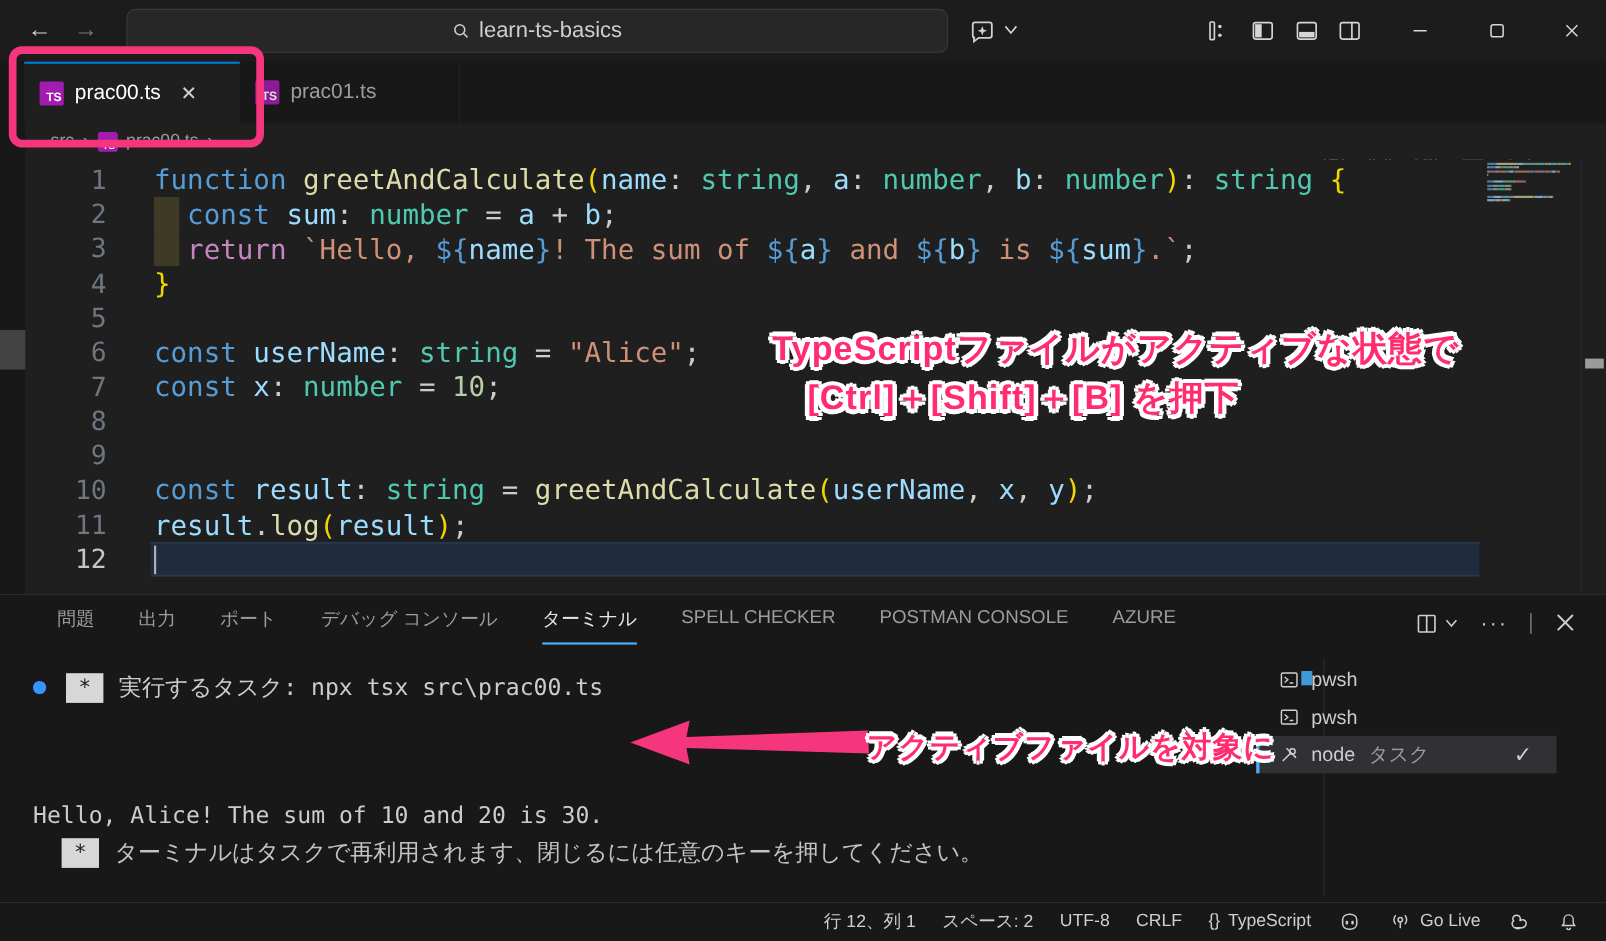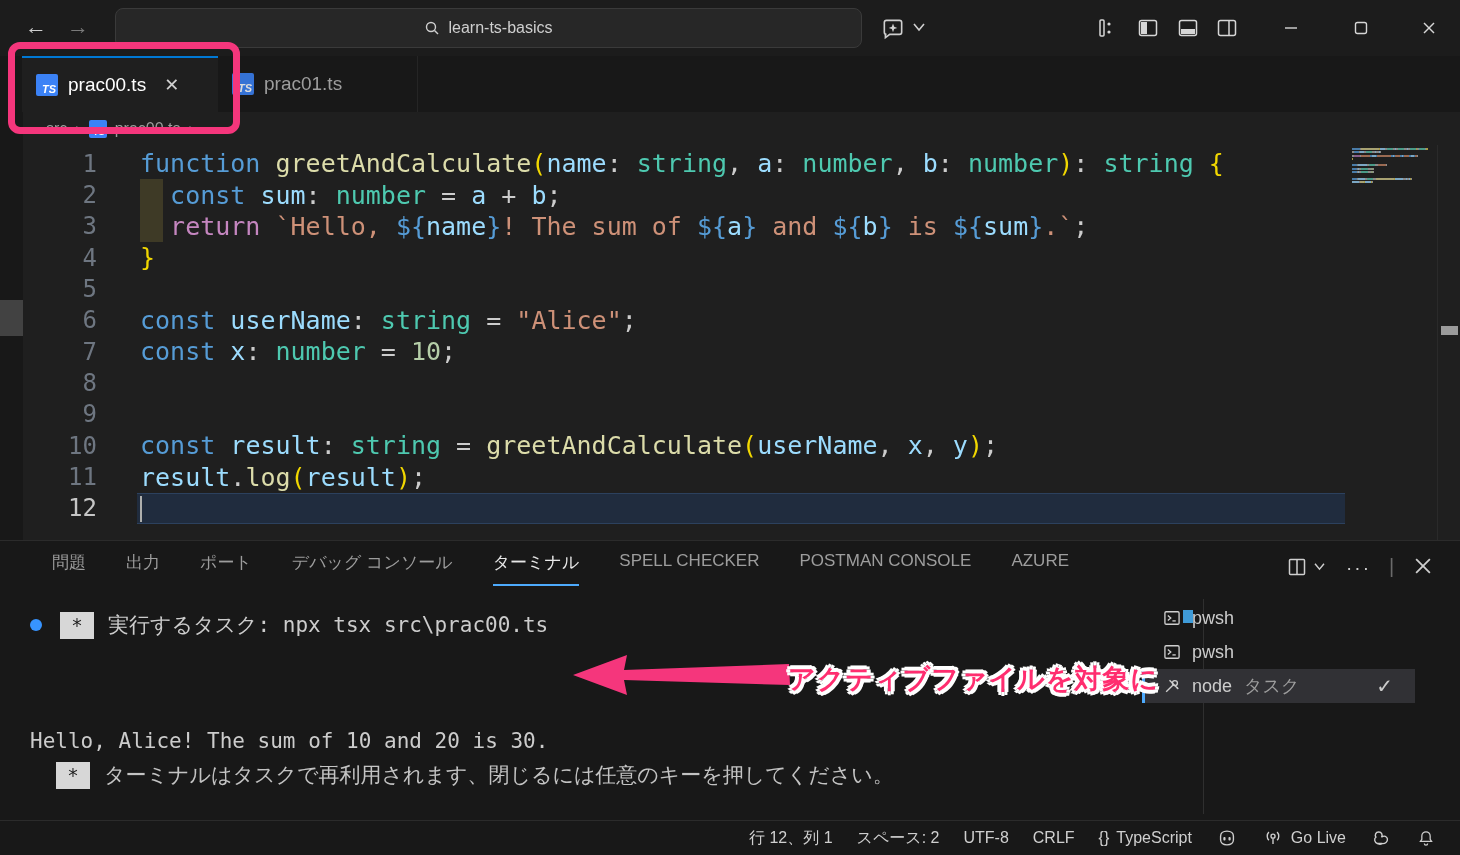--- a/index.html
+++ b/index.html
@@ -5,31 +5,31 @@
   * { margin:0; padding:0; box-sizing:border-box; }
   html,body { width:1460px; height:855px; background:#181818; overflow:hidden;
               font-family:"Liberation Sans", sans-serif; }
   svg { display:block; }
 
   
   #titlebar { position:absolute; left:0; top:0; width:1460px; height:56px; background:#1c1c1c; }
   .nav-arrow { position:absolute; top:14px; font-size:22px; color:#cfcfcf; width:28px; text-align:center; cursor:default; }
   #cmd-center { position:absolute; left:115px; top:8px; width:747px; height:40px; background:#272727;
                 border:1px solid #3a3a3a; border-radius:8px; display:flex; align-items:center; justify-content:center;
-                color:#cfcfcf; font-size:16px; gap:8px; }
+                color:#cfcfcf; font-size:20px; gap:8px; }
   .titlebar-icon { position:absolute; top:16px; }
   .win-ctl { position:absolute; top:12px; width:34px; height:32px; display:flex; align-items:center; justify-content:center; }
 
   
   #tabbar { position:absolute; left:0; top:56px; width:1460px; height:56px; background:#181818; }
   .tab { position:absolute; top:0; height:56px; display:flex; align-items:center; padding:0 14px; gap:10px; font-size:19px; }
   .tab.active { background:#1f1f1f; border-top:2px solid #0078d4; color:#ffffff; }
   .tab.inactive { color:#9d9d9d; border-right:1px solid #252525; }
-  .ts-badge { width:22px; height:22px; background:#3b82f6; color:#fff; font-size:11px; font-weight:bold;
-              display:flex; align-items:flex-end; justify-content:flex-end; padding:1px 2px; border-radius:2px;font-style:italic; }
+  .ts-badge { width:22px; height:22px; background:#a21caf; color:#fff; font-size:11px; font-weight:bold;
+              display:flex; align-items:flex-end; justify-content:flex-end; padding:1px 2px; border-radius:2px; }
   .tab-close { color:#cfcfcf; font-size:18px; margin-left:8px; }
   .editor-action { position:absolute; top:72px; }
 
   
   #breadcrumb { position:absolute; left:0; top:112px; width:1460px; height:33px; background:#1f1f1f;
                 display:flex; align-items:center; gap:8px; padding-left:46px; color:#9d9d9d; font-size:16px; }
   .ts-badge.small { width:18px; height:18px; font-size:9px; }
 
   
   #editor { position:absolute; left:0; top:145px; width:1460px; height:395px; background:#1f1f1f; }
@@ -366,20 +366,24 @@
         <span class="mm-seg" style="width: 1.05px; background: rgb(168, 154, 64);"></span>
         <span class="mm-seg" style="width: 6.3px; background: rgb(123, 167, 196);"></span>
         <span class="mm-seg" style="width: 1.05px; background: rgb(168, 154, 64);"></span>
         <span class="mm-seg" style="width: 1.05px; background: rgb(138, 138, 138);"></span>
       </div>
       <div class="mm-line"></div>
     </div>
   <div id="scrollbar">
     <div id="scroll-thumb"></div>
   </div>
+  <div id="annotation1">
+    <div class="pink-outline l1">TypeScriptファイルがアクティブな状態で</div>
+    <div class="pink-outline l2">[Ctrl]＋[Shift]＋[B] を押下</div>
+  </div>
 </div>
 
 <div id="tab-highlight-box"></div>
 
 <div id="panel">
   <div id="panel-tabs">
       <div class="panel-tab">問題</div>
       <div class="panel-tab">出力</div>
       <div class="panel-tab">ポート</div>
       <div class="panel-tab">デバッグ コンソール</div>

